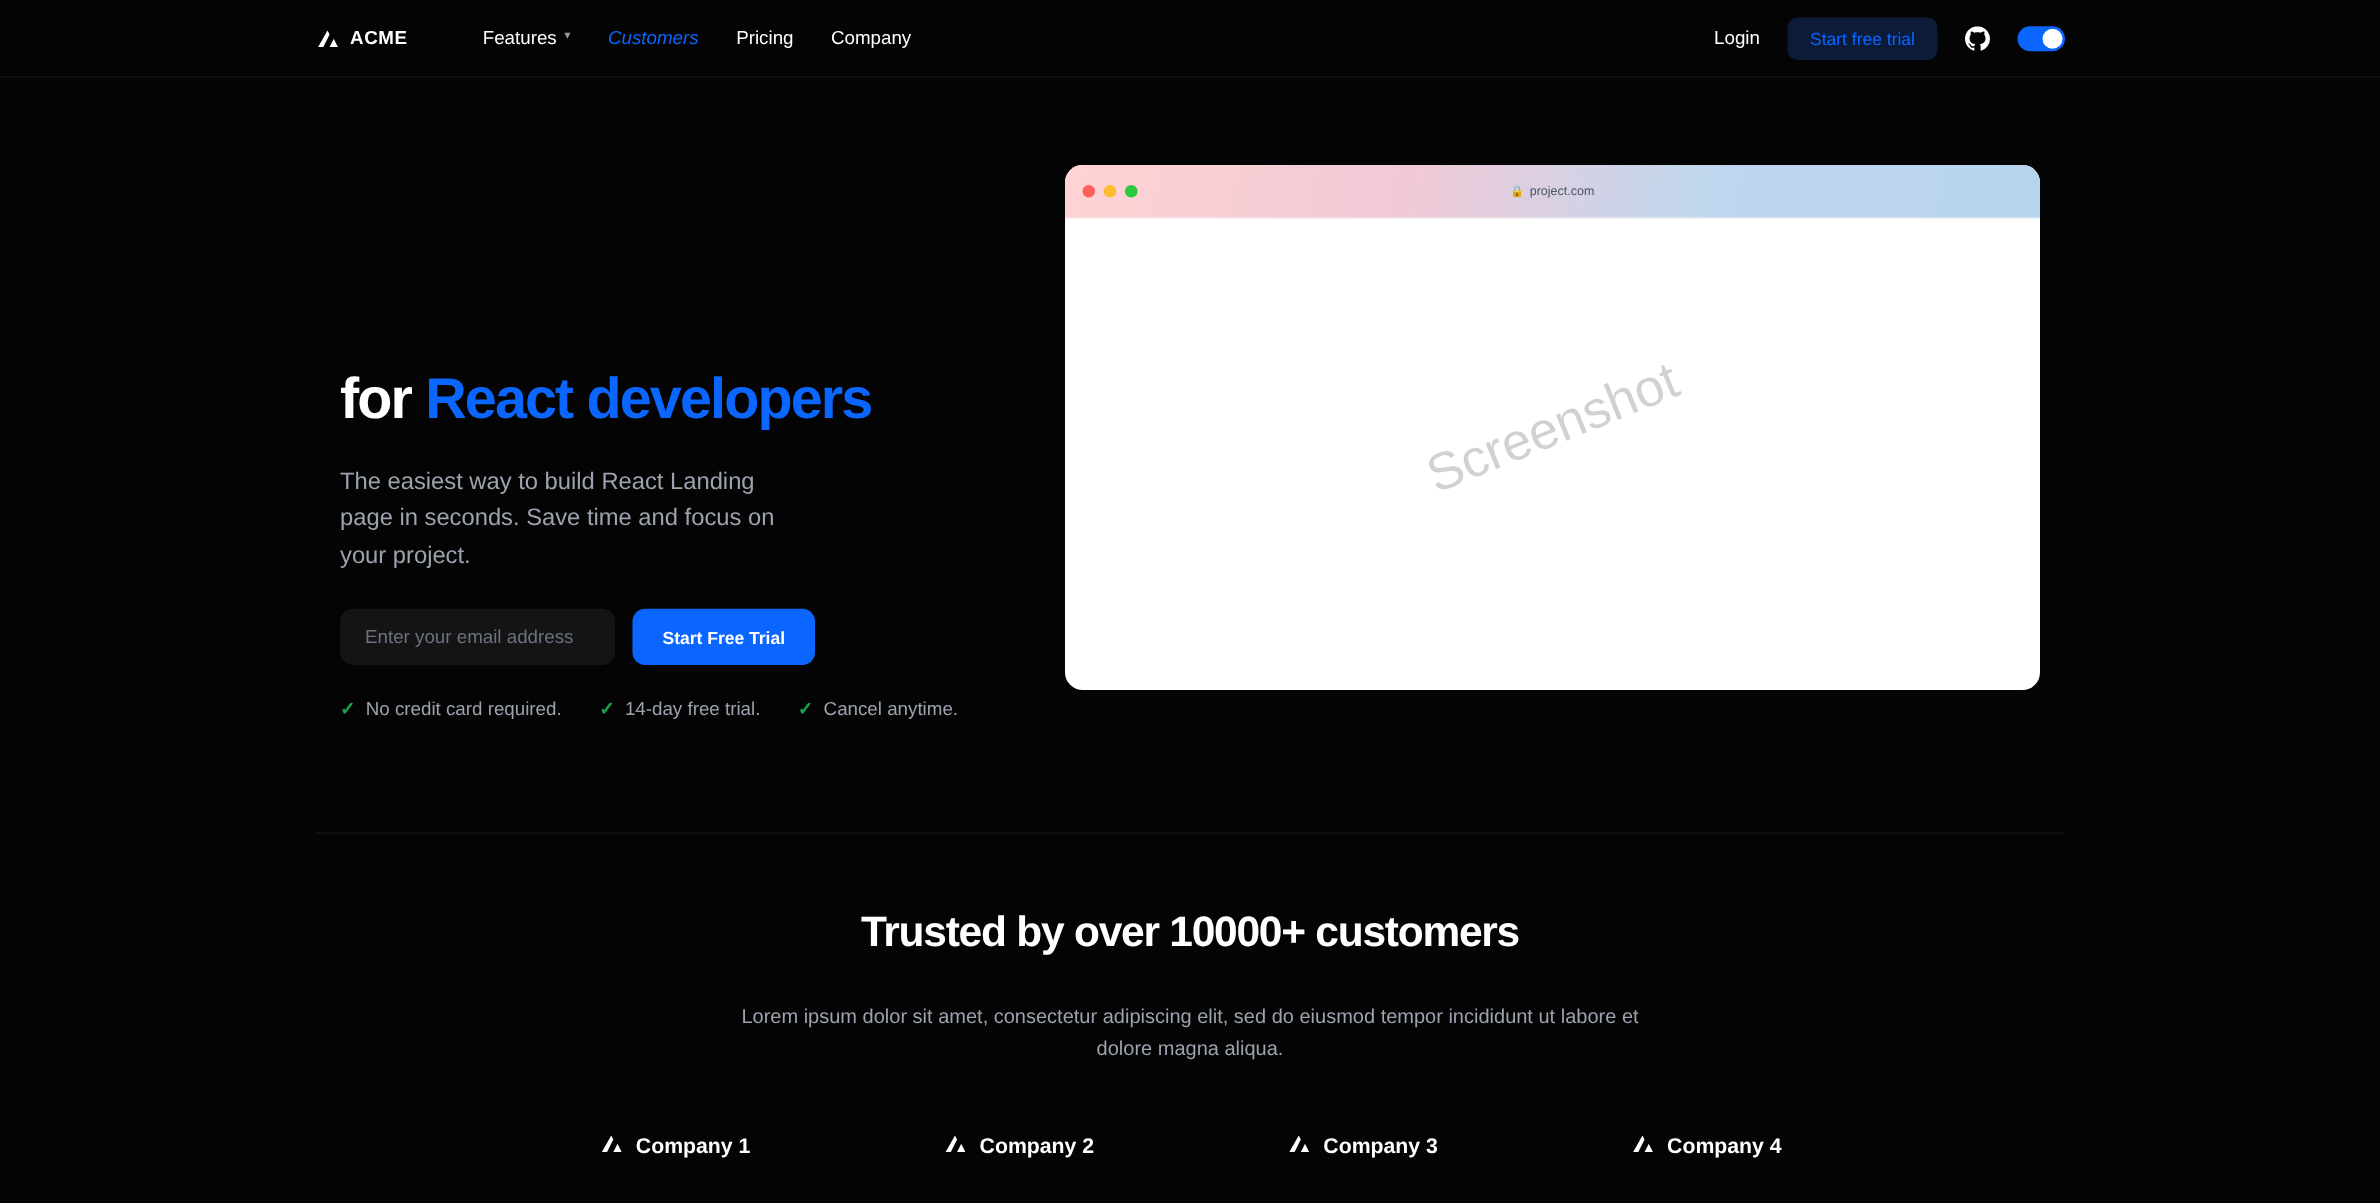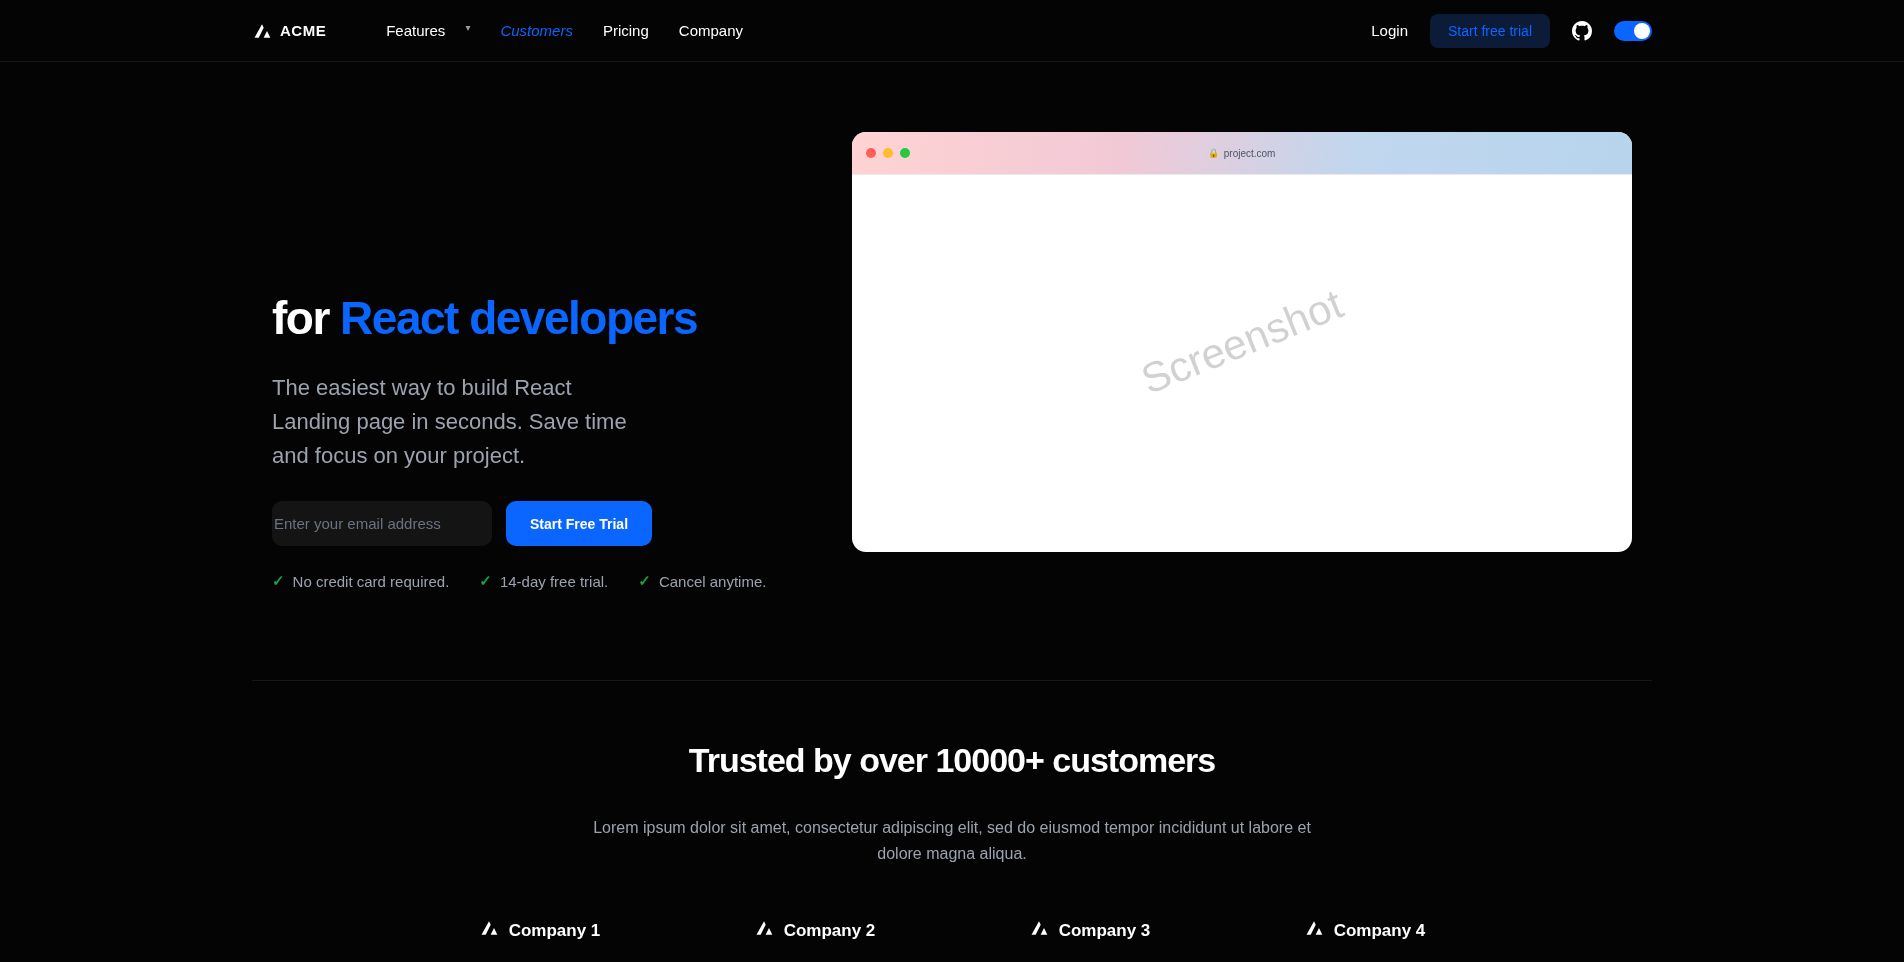--- a/index.html
+++ b/index.html
@@ -30,21 +30,21 @@
     align-items: center;
     gap: 8px;
     font-weight: 800;
     letter-spacing: .5px;
     font-size: 15px;
     margin-right: 60px;
   }
   .logo-icon svg { display:block; }
   .nav-links { display:flex; gap:30px; font-size:15px; }
   .nav-links a {
-    color:#fff; text-decoration:none; display:flex; gap:20px;
+    color:#fff; text-decoration:none; display:flex; gap:6px;
   }
   .nav-links a.active { color:#0b66ff;font-style:italic; }
   .chevron { font-size:10px; color:#999; }
   .nav-spacer { flex:1; }
   .nav-right { display:flex; align-items:center; gap:22px; }
   .login { color:#fff; text-decoration:none; font-size:15px; }
   .cta-nav {
     background:#0b1b38;
     color:#0b66ff;
     border:none;
@@ -67,26 +67,26 @@
     max-width:1400px; margin:0 auto; padding:70px 20px 90px;
     display:flex; gap:60px; align-items:flex-start;
     border-bottom:1px solid rgba(255,255,255,.08);
   }
   .hero-left { flex:0 0 520px; padding-top:100px; }
   .hero-title {
     font-size:46px; font-weight:800; letter-spacing:-1.5px; line-height:1.25;
   }
   .hero-title .accent { color:#0b66ff; }
   .hero-sub {
-    margin-top:24px; color:#9ca3af; font-size:22px; line-height:1.55; max-width:360px;
+    margin-top:24px; color:#9ca3af; font-size:19px; line-height:1.55; max-width:360px;
   }
   .signup-row { margin-top:28px; display:flex; gap:14px; }
   .email-input{
     background:#141414; border:none; border-radius:10px;
-    padding:14px 2px; color:#e5e7eb; font-size:15px; width:220px;
+    padding:14px 20px; color:#e5e7eb; font-size:15px; width:220px;
   }
   .email-input::placeholder{ color:#6b7280; }
   .cta-hero{
     background:#0b66ff; color:#fff; border:none; border-radius:10px;
     padding:0 24px; font-size:14px; font-weight:600; cursor:pointer;
   }
   .benefits { margin-top:26px; display:flex; gap:30px; color:#9ca3af; font-size:15px; }
   .benefit { display:flex; align-items:center; gap:8px; }
   .check{ color:#16a34a; font-weight:700; }
   

